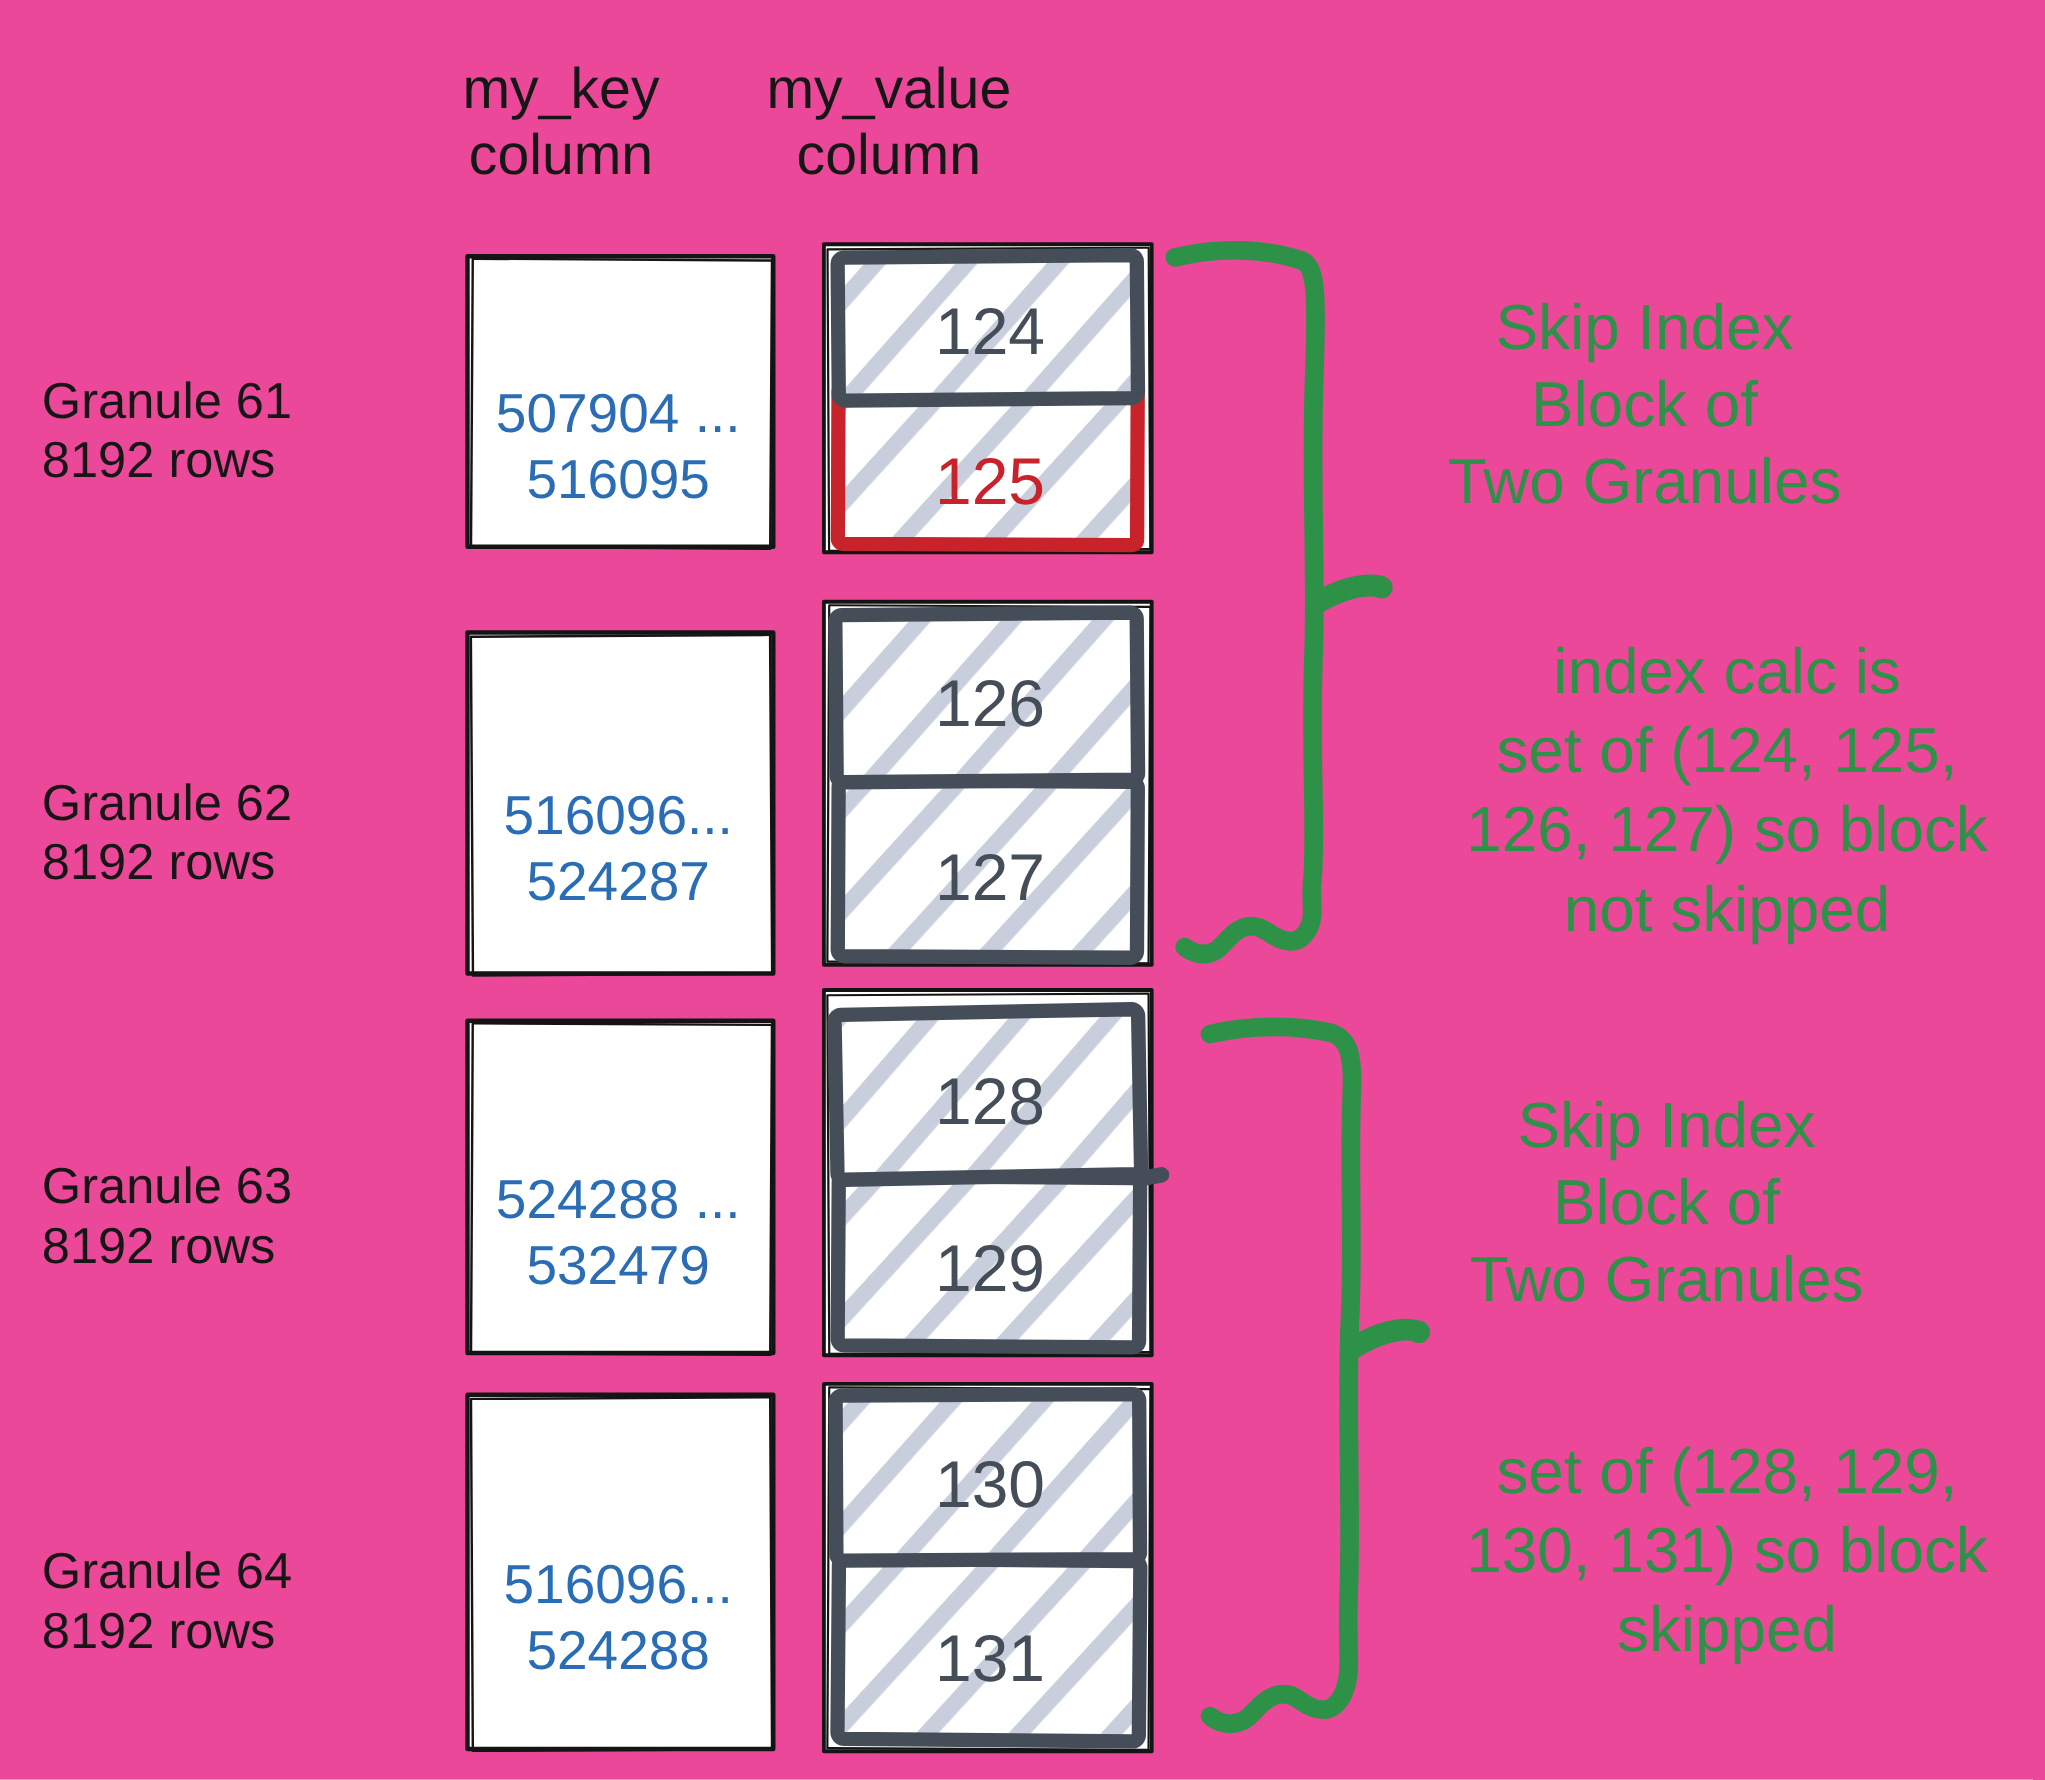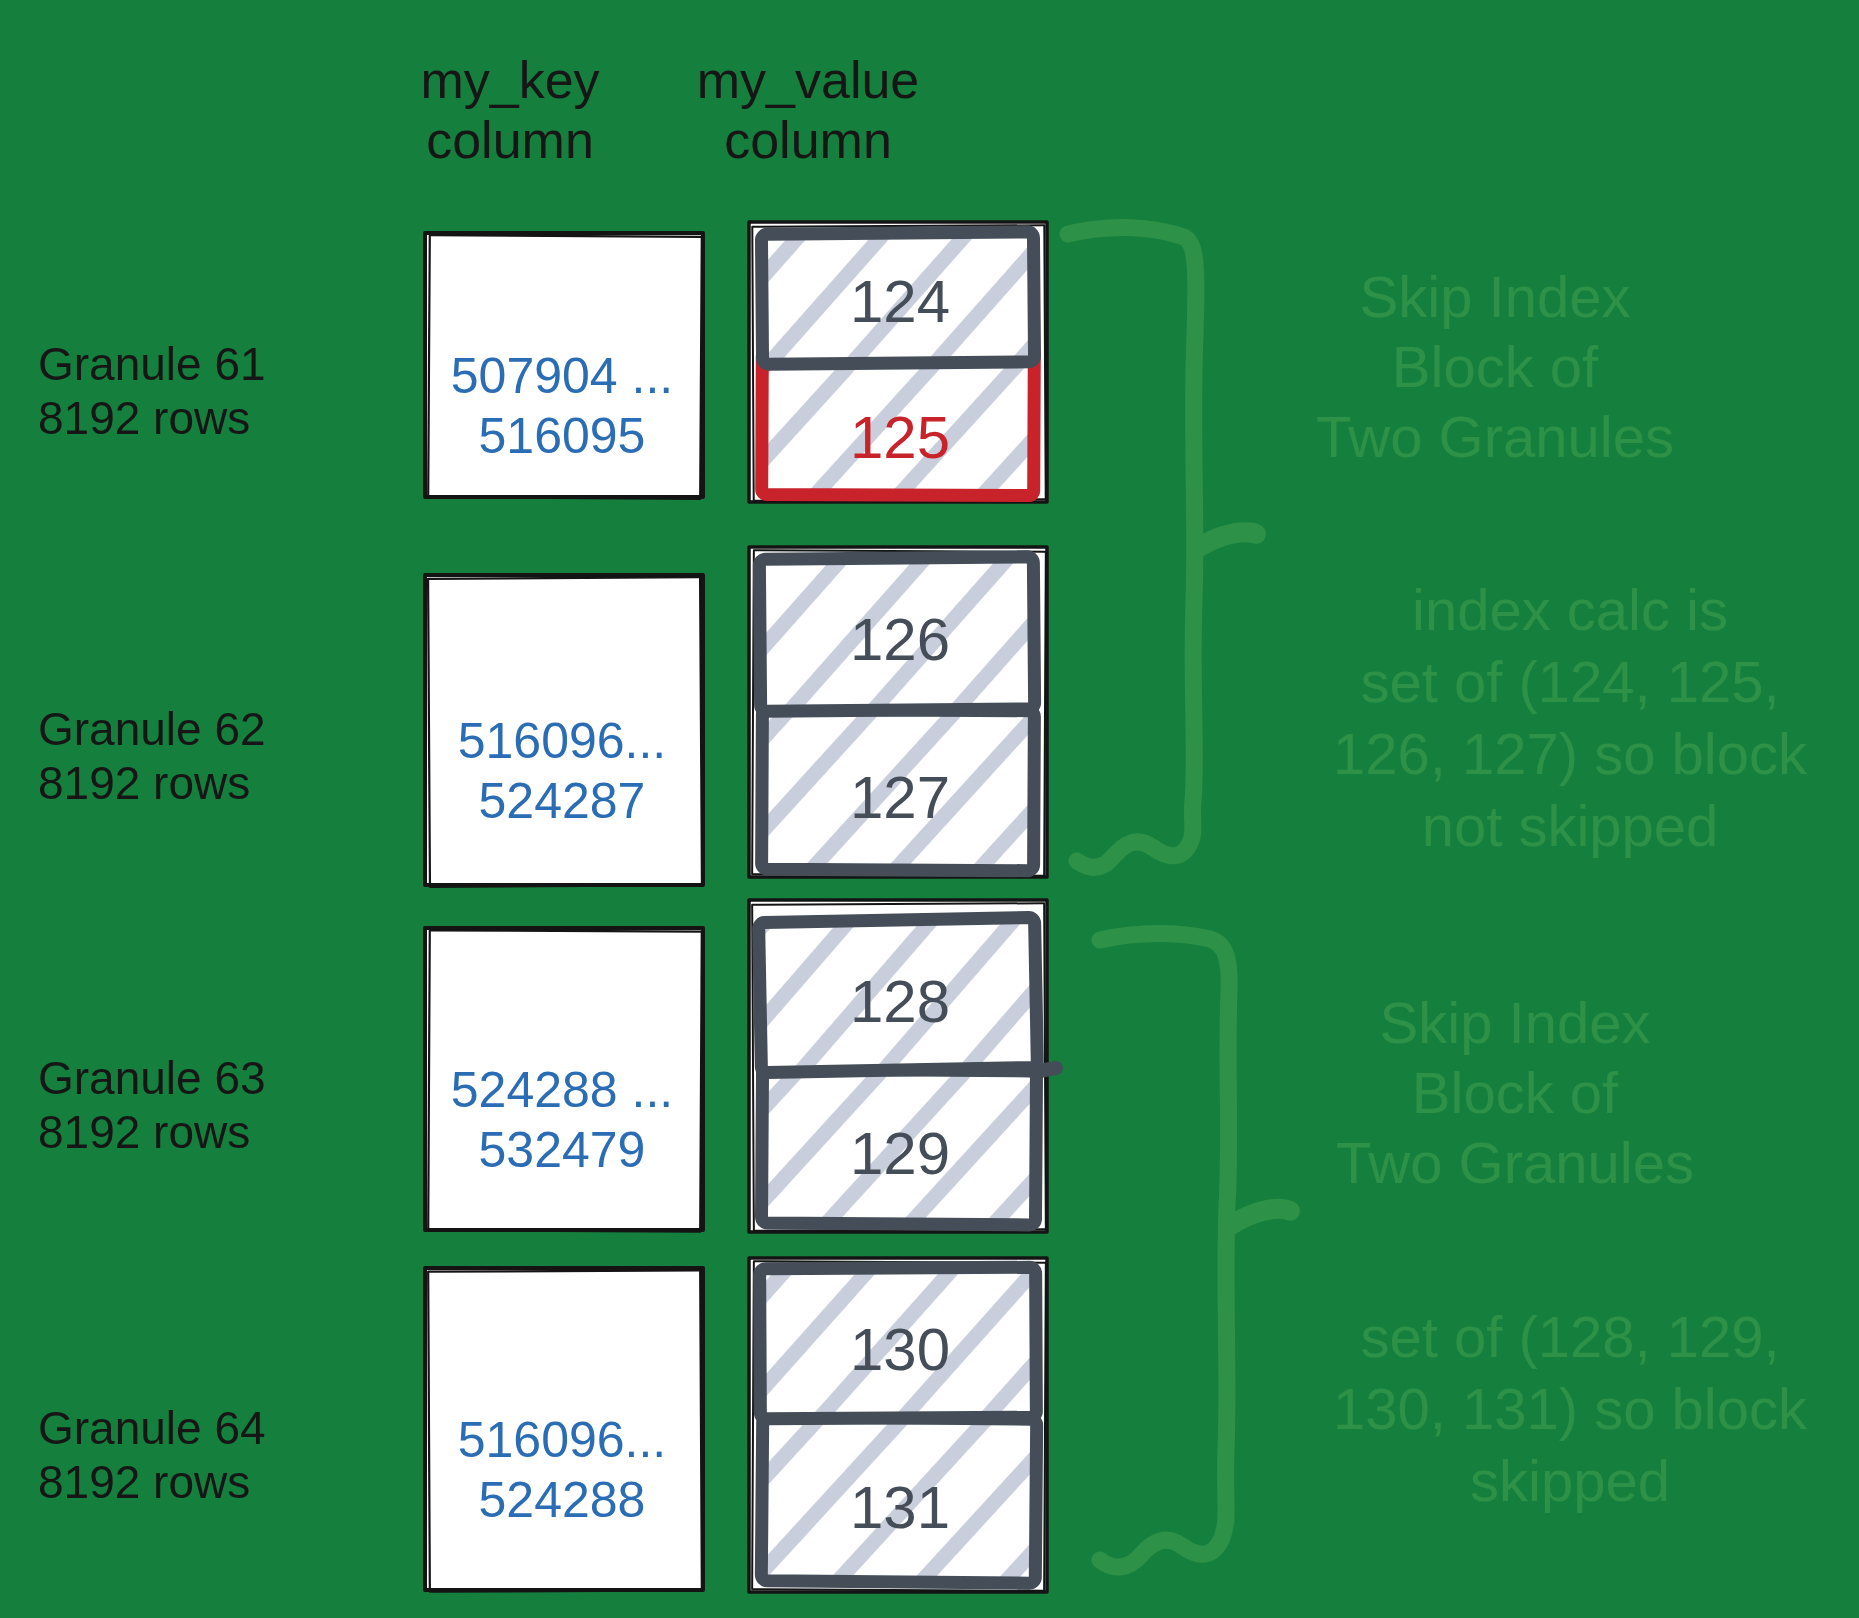--- a/index.html
+++ b/index.html
@@ -4,21 +4,21 @@
 <style>
   html, body {
     margin: 0;
     padding: 0;
     background: #ffffff;
   }
   .canvas {
     width: 1859px;
     height: 1618px;
     position: relative;
-    background: #15803d;
+    background: #ec4899;
     font-family: "Liberation Sans", sans-serif;
   }
   svg { display: block; }
   text {
     font-family: "Liberation Sans", sans-serif;
   }
   .hdr        { font-size: 52px; fill: #161616; text-anchor: middle; }
   .glabel     { font-size: 46px; fill: #161616; text-anchor: start; }
   .bluetxt    { font-size: 50px; fill: #2a6db5; text-anchor: middle; }
   .num        { font-size: 60px; fill: #454e58; text-anchor: middle; }

